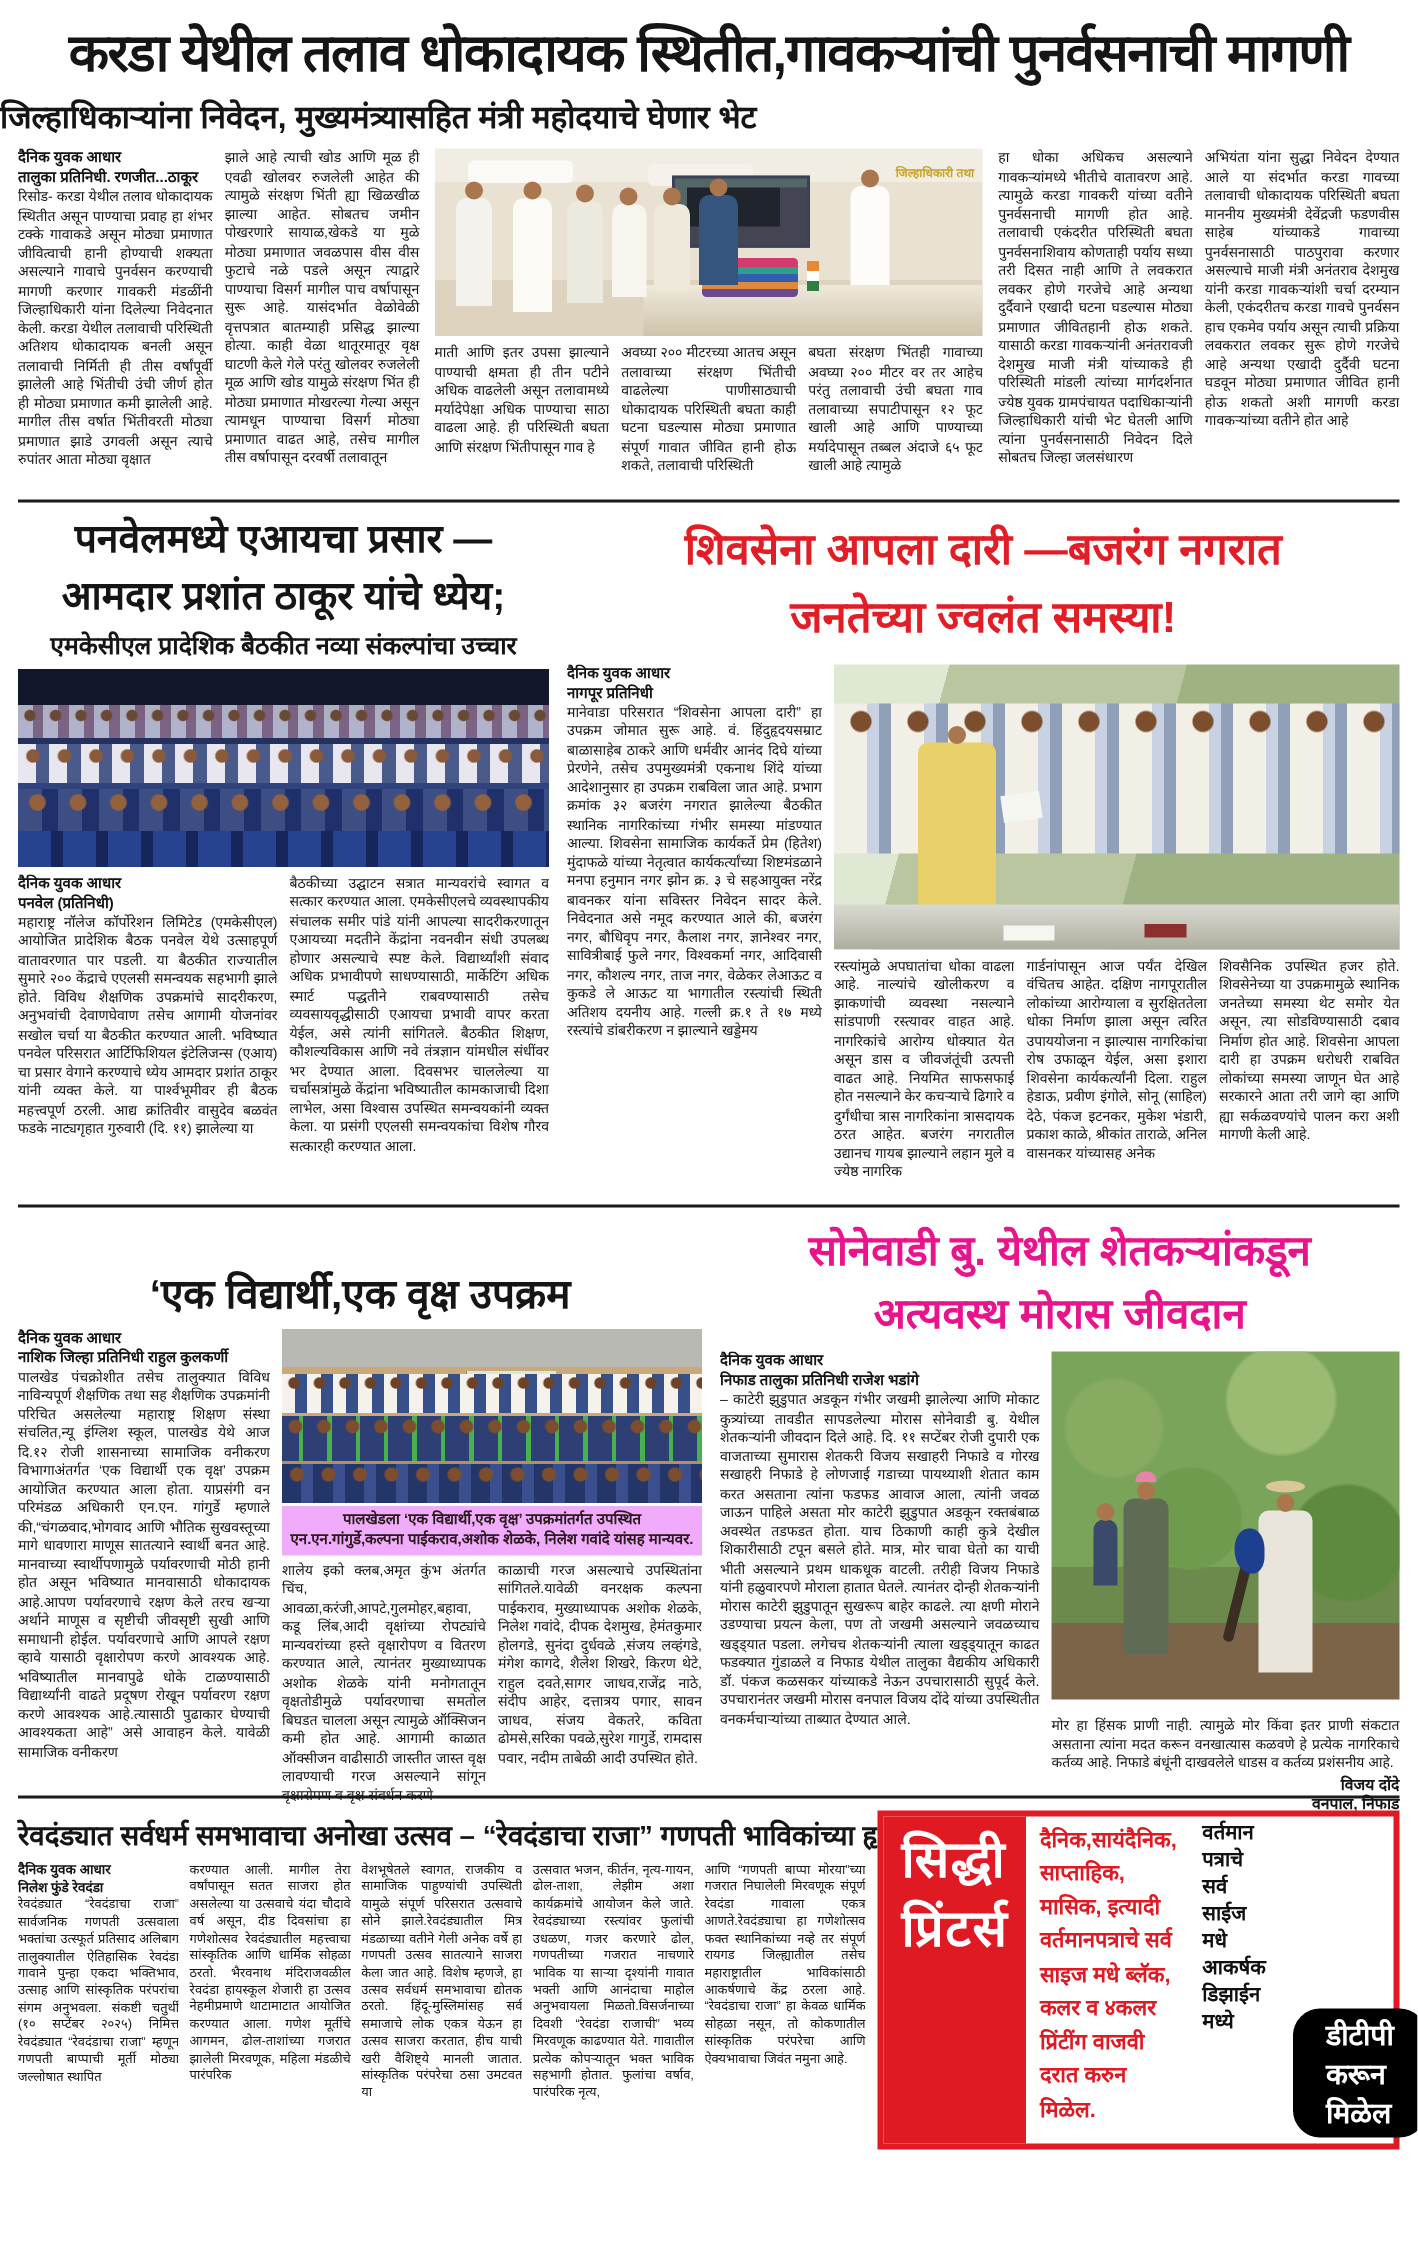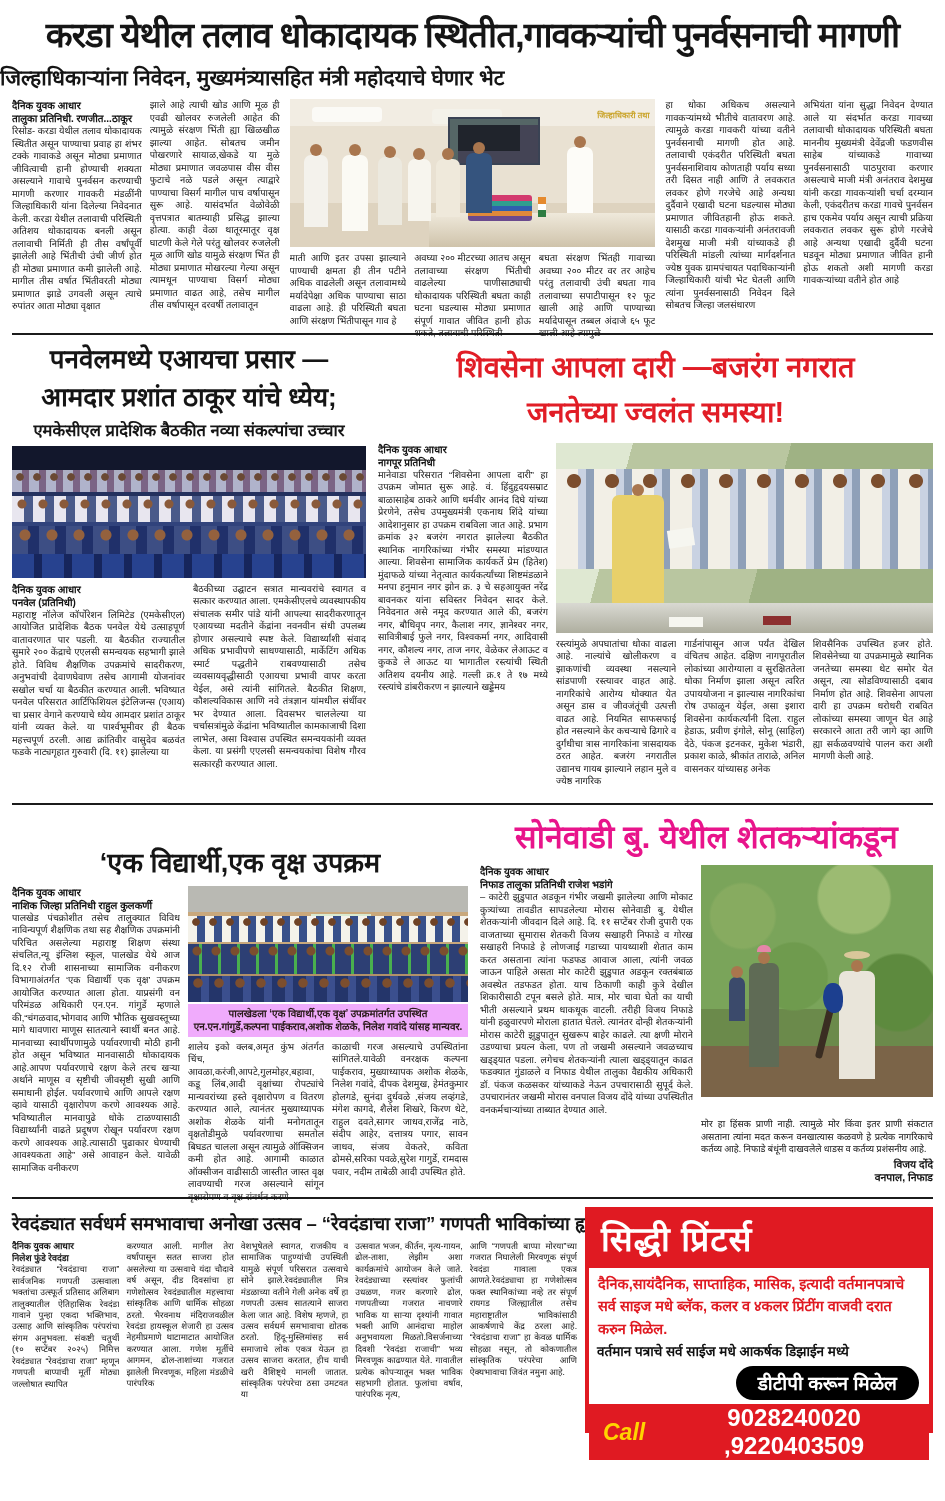--- a/index.html
+++ b/index.html
@@ -45,49 +45,49 @@
   .row3{display:flex;gap:12px;padding:0 12px;height:384px;}
   .palkhed{width:456px;display:flex;flex-direction:column;}
   .pk-h{font-size:27px;font-weight:bold;text-align:center;line-height:1.25;margin:4px 0 2px;}
   .pk-body{display:flex;gap:8px;flex:1;margin-top:3px;}
   .pk-col1{width:168px;flex:none;}
   .pk-right{flex:1;display:flex;flex-direction:column;}
   .cap-pink{background:#f0abfc;color:#2a1a1a;font-weight:bold;font-size:10px;text-align:center;
             line-height:1.35;padding:3px 4px;margin-top:2px;}
   .pk-cols{display:flex;gap:8px;flex:1;margin-top:4px;}
   .sonewadi{flex:1;display:flex;flex-direction:column;}
-  .pink-h{color:#e8148b;font-size:32px;font-weight:bold;text-align:center;line-height:1.5;margin:4px 0 4px;}
+  .pink-h{color:#e8148b;font-size:28px;font-weight:bold;text-align:center;line-height:1.5;margin:4px 0 4px;}
   .sw-body{display:flex;gap:8px;flex:1;}
   .sw-left{flex:1;}
   .sw-right{width:232px;flex:none;display:flex;flex-direction:column;}
-  .sw-quote{font-size:9.3px;line-height:1.35;text-align:justify;margin-top:21px;font-family:Liberation Serif, serif;}
+  .sw-quote{font-size:9.3px;line-height:1.35;text-align:justify;margin-top:11px;}
   .sw-sign{font-weight:bold;font-size:10.5px;text-align:right;line-height:1.3;margin-top:2px;}
   
   .row4{display:flex;gap:8px;padding:0 12px;height:230px;}
   .revdanda{width:565px;display:flex;flex-direction:column;}
   .rv-h{font-size:18.5px;font-weight:bold;text-align:center;white-space:nowrap;margin:7px 0 6px;}
   .rv-cols{display:flex;gap:7px;flex:1;}
   .rv-cols .ncol{font-size:8.6px;}
   
-  .ad{width:348px;border:4px solid #e01a22;background:#fff;display:flex;flex-direction:column;box-sizing:border-box;margin-top:4px;}
+  .ad{width:348px;border:4px solid #e01a22;background:#fff;display:flex;box-sizing:border-box;margin-top:4px;}
   .ad-banner{background:#e01a22;color:#fff;font-weight:bold;font-size:34px;padding:4px 12px 7px;letter-spacing:1px;}
   .ad-red-text{color:#e01a22;font-weight:bold;font-size:14.5px;line-height:1.55;padding:5px 9px 1px;}
   .ad-black-text{color:#101010;font-weight:bold;font-size:13.5px;padding:1px 8px;}
   .ad-pill{background:#000;color:#fff;border-radius:18px;font-size:19px;font-weight:bold;
            padding:4px 22px;align-self:flex-end;margin:5px 10px 4px;}
   .ad-call-row{background:#e01a22;display:flex;align-items:center;margin-top:auto;}
   .ad-call{color:#ffd400;font-weight:bold;font-style:italic;font-size:23px;padding:5px 14px;}
   .ad-phones{color:#fff;font-weight:bold;font-size:24px;flex:1;text-align:center;}
   
   .photo{position:relative;overflow:hidden;background:#d8d2c6;flex:none;}
   .pfig{position:absolute;border-radius:7px 7px 0 0;}
   .pfig::before{content:"";position:absolute;top:-11px;left:50%;transform:translateX(-50%);
                 width:12px;height:12px;border-radius:50%;background:#a9764e;}
   .crowd{position:absolute;}
-  .ph-karda{height:148px;background:linear-gradient(#f2ede3 0 18%,#e9e1d2 18% 70%,#ded3bf 70%);}
+  .ph-karda{height:125px;background:linear-gradient(#f2ede3 0 18%,#e9e1d2 18% 70%,#ded3bf 70%);}
   .ph-ac{position:absolute;top:8px;left:22px;width:70px;height:15px;background:#fbfaf6;border-radius:4px;box-shadow:120px 2px 0 #f4f2ea;}
   .ph-tv{position:absolute;top:18px;left:158px;width:92px;height:48px;background:#20242c;
          box-shadow:inset 0 0 0 2px #3a4354, inset 10px 8px 0 #566, inset -20px -14px 0 #445;}
   .ph-board{position:absolute;top:10px;right:6px;color:#caa42a;font-weight:bold;font-size:8px;}
   .ph-desk{position:absolute;bottom:0;right:0;width:62%;height:34px;background:linear-gradient(#efe9db,#cfc3ab);}
   .ph-stack{position:absolute;bottom:26px;left:178px;width:64px;height:26px;
             background:linear-gradient(#d33a6e 0 22%,#2f9e8f 22% 42%,#2f5fae 42% 62%,#e0893a 62% 80%,#6a4a8e 80%);border-radius:3px;}
   .ph-flag{position:absolute;bottom:30px;left:248px;width:8px;height:20px;background:linear-gradient(#e58a2e 0 33%,#fff 33% 66%,#2e7d43 66%);}
   .ph-panvel{height:132px;background:linear-gradient(#12172c 0 26%,#24315e 26% 55%,#31437c 55%);}
   .ph-shiv{background:linear-gradient(105deg,#dfe8d2 0 18%,#b9c6a0 18% 55%,#9fb284 55%);}
@@ -232,20 +232,21 @@
             <div class="ncol">शालेय इको क्लब,अमृत कुंभ अंतर्गत चिंच, आवळा,करंजी,आपटे,गुलमोहर,बहावा, कडू लिंब,आदी वृक्षांच्या रोपट्यांचे मान्यवरांच्या हस्ते वृक्षारोपण व वितरण करण्यात आले, त्यानंतर मुख्याध्यापक अशोक शेळके यांनी मनोगतातून वृक्षतोडीमुळे पर्यावरणाचा समतोल बिघडत चालला असून त्यामुळे ऑक्सिजन कमी होत आहे. आगामी काळात ऑक्सीजन वाढीसाठी जास्तीत जास्त वृक्ष लावण्याची गरज असल्याने सांगून वृक्षारोपण व वृक्ष संवर्धन करणे</div>
             <div class="ncol">काळाची गरज असल्याचे उपस्थितांना सांगितले.यावेळी वनरक्षक कल्पना पाईकराव, मुख्याध्यापक अशोक शेळके, निलेश गवांदे, दीपक देशमुख, हेमंतकुमार होलगडे, सुनंदा दुर्धवळे ,संजय लव्हंगडे, मंगेश कागदे, शैलेश शिखरे, किरण थेटे, राहुल दवते,सागर जाधव,राजेंद्र नाठे, संदीप आहेर, दत्तात्रय पगार, सावन जाधव, संजय वेकतरे, कविता ढोमसे,सरिका पवळे,सुरेश गागुर्डे, रामदास पवार, नदीम ताबेळी आदी उपस्थित होते.</div>
           </div>
         </div>
       </div>
     </div>
 
     <div class="sonewadi">
       <div class="pink-h">
         <span>सोनेवाडी बु. येथील शेतकऱ्यांकडून</span><br>
+        <span>अत्यवस्थ मोरास जीवदान</span>
       </div>
       <div class="sw-body">
         <div class="ncol sw-left">
           <div class="byline">दैनिक युवक आधार</div>
           <div class="byline">निफाड तालुका प्रतिनिधी  राजेश भडांगे</div>
           <span>– काटेरी झुडुपात अडकून गंभीर जखमी झालेल्या आणि मोकाट कुत्र्यांच्या तावडीत सापडलेल्या मोरास सोनेवाडी बु. येथील शेतकऱ्यांनी जीवदान दिले आहे. दि. ११ सप्टेंबर रोजी दुपारी एक वाजताच्या सुमारास शेतकरी विजय सखाहरी निफाडे व गोरख सखाहरी निफाडे हे लोणजाई गडाच्या पायथ्याशी शेतात काम करत असताना त्यांना फडफड आवाज आला, त्यांनी जवळ जाऊन पाहिले असता मोर काटेरी झुडुपात अडकून रक्तबंबाळ अवस्थेत तडफडत होता. याच ठिकाणी काही कुत्रे देखील शिकारीसाठी टपून बसले होते. मात्र, मोर चावा घेतो का याची भीती असल्याने प्रथम धाकधूक वाटली. तरीही विजय निफाडे यांनी हळुवारपणे मोराला हातात घेतले. त्यानंतर दोन्ही शेतकऱ्यांनी मोरास काटेरी झुडुपातून सुखरूप बाहेर काढले. त्या क्षणी मोराने उडण्याचा प्रयत्न केला, पण तो जखमी असल्याने जवळच्याच खड्ड्यात पडला. लगेचच शेतकऱ्यांनी त्याला खड्ड्यातून काढत फडक्यात गुंडाळले व निफाड येथील तालुका वैद्यकीय अधिकारी डॉ. पंकज कळसकर यांच्याकडे नेऊन उपचारासाठी सुपूर्द केले. उपचारानंतर जखमी मोरास वनपाल विजय दोंदे यांच्या उपस्थितीत वनकर्मचाऱ्यांच्या ताब्यात देण्यात आले.</span>
         </div>
         <div class="sw-right">
           <div class="photo ph-peacock">
             <div class="pfig" style="left:48px;top:98px;width:30px;height:104px;background:#5f6b55;"></div>

